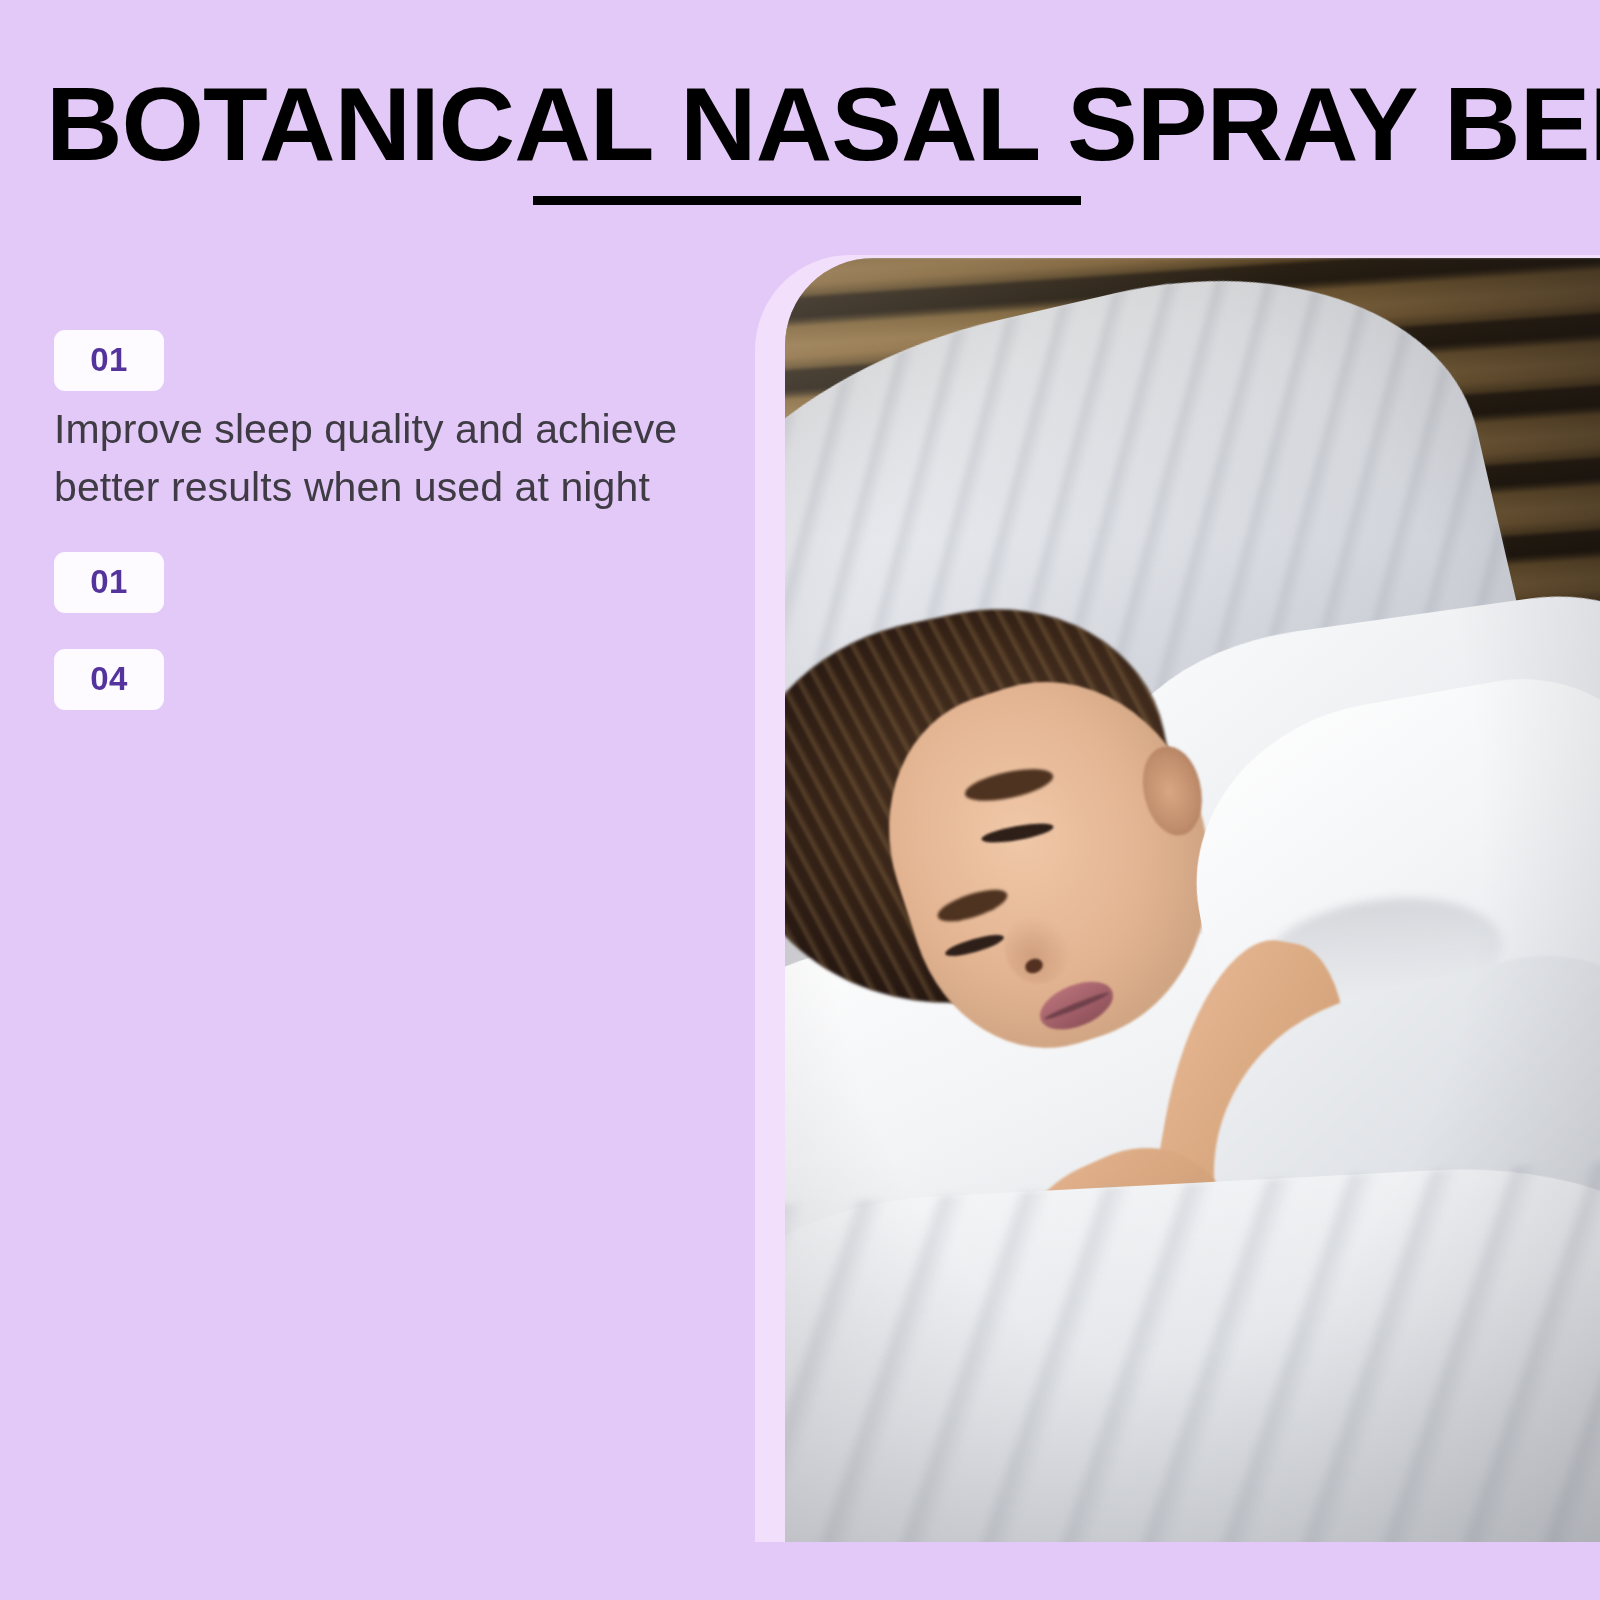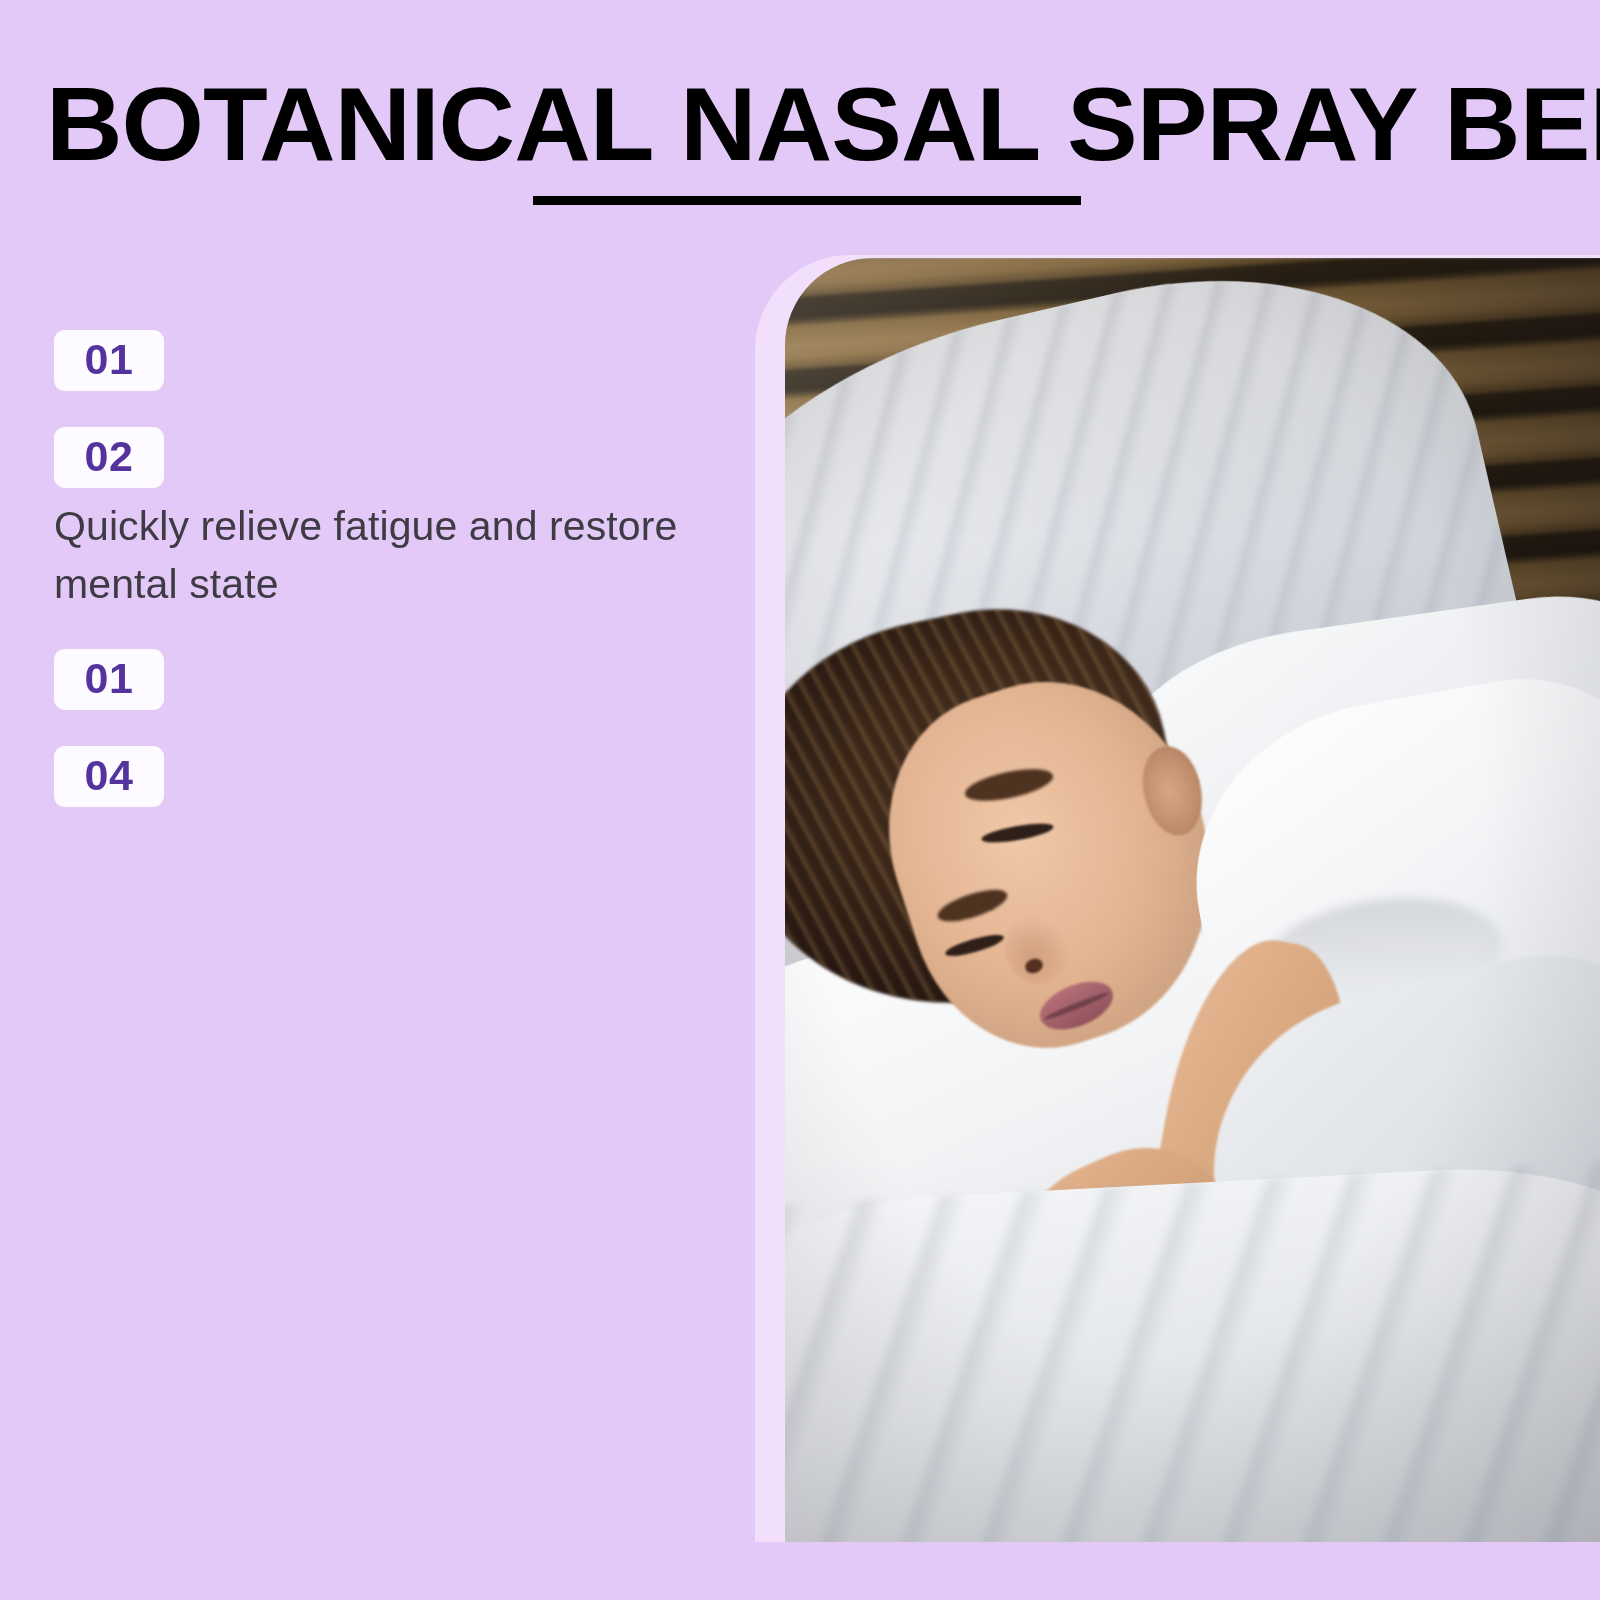--- a/index.html
+++ b/index.html
@@ -61,21 +61,21 @@
     padding: 7px 16px 9px 16px;
     background: #fdfbff;
     border-radius: 11px;
     text-align: center;
     box-sizing: content-box;
   }
   .benefit-number {
     display: block;
     font-family: "Liberation Sans", "DejaVu Sans", sans-serif;
     font-weight: 700;
-    font-size: 43px;
+    font-size: 33px;
     line-height: 45px;
     color: #54349c;
     letter-spacing: 0.5px;
   }
   .benefit-text {
     margin: 9px 0 0 0;
     font-family: "Liberation Sans", "DejaVu Sans", sans-serif;
     font-weight: 400;
     font-size: 41px;
     line-height: 58px;
@@ -431,28 +431,23 @@
     <h1 id="page-title">BOTANICAL NASAL SPRAY BENEFITS</h1>
   </div>
   <div id="title-underline"></div>
 
   <div id="benefits-list">
 
     <div class="benefit-item">
       <div class="benefit-badge">
         <span class="benefit-number">01</span>
       </div>
+      <p class="benefit-text">Improve sleep quality and achieve better results when used at night</p>
     </div>
 
-    <div class="benefit-item">
-      <div class="benefit-badge">
-        <span class="benefit-number">02</span>
-      </div>
-      <p class="benefit-text">Quickly relieve fatigue and restore mental state</p>
-    </div>
 
     <div class="benefit-item">
       <div class="benefit-badge">
         <span class="benefit-number">01</span>
       </div>
     </div>
 
     <div class="benefit-item">
       <div class="benefit-badge">
         <span class="benefit-number">04</span>

